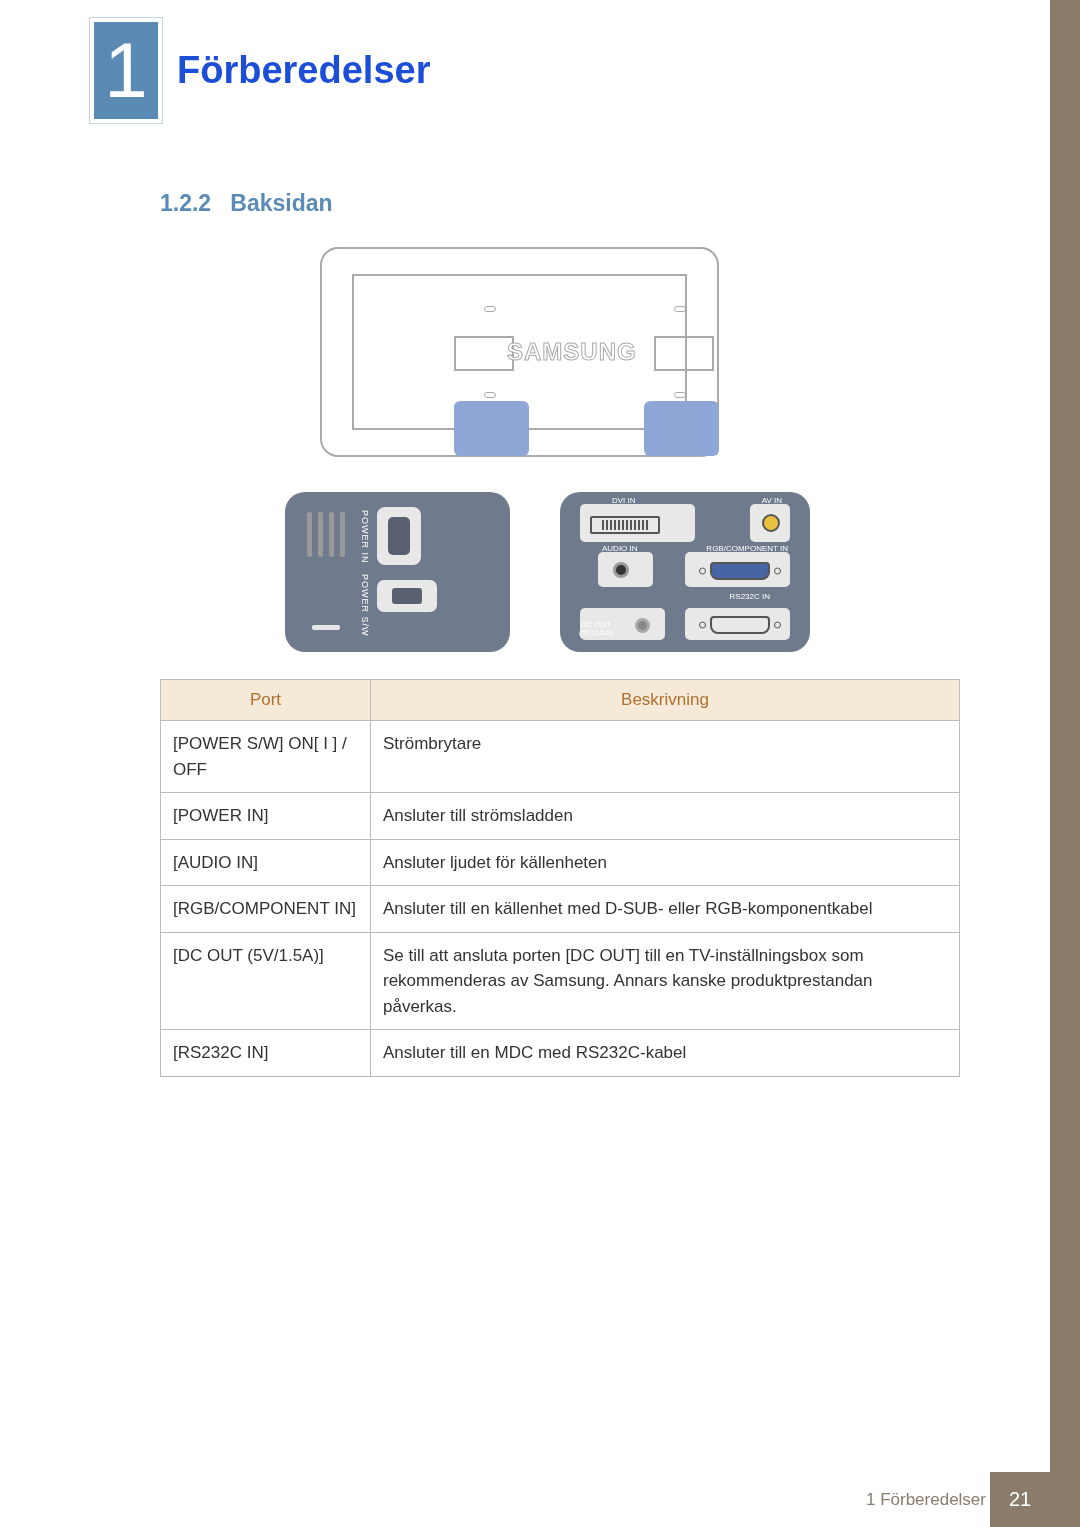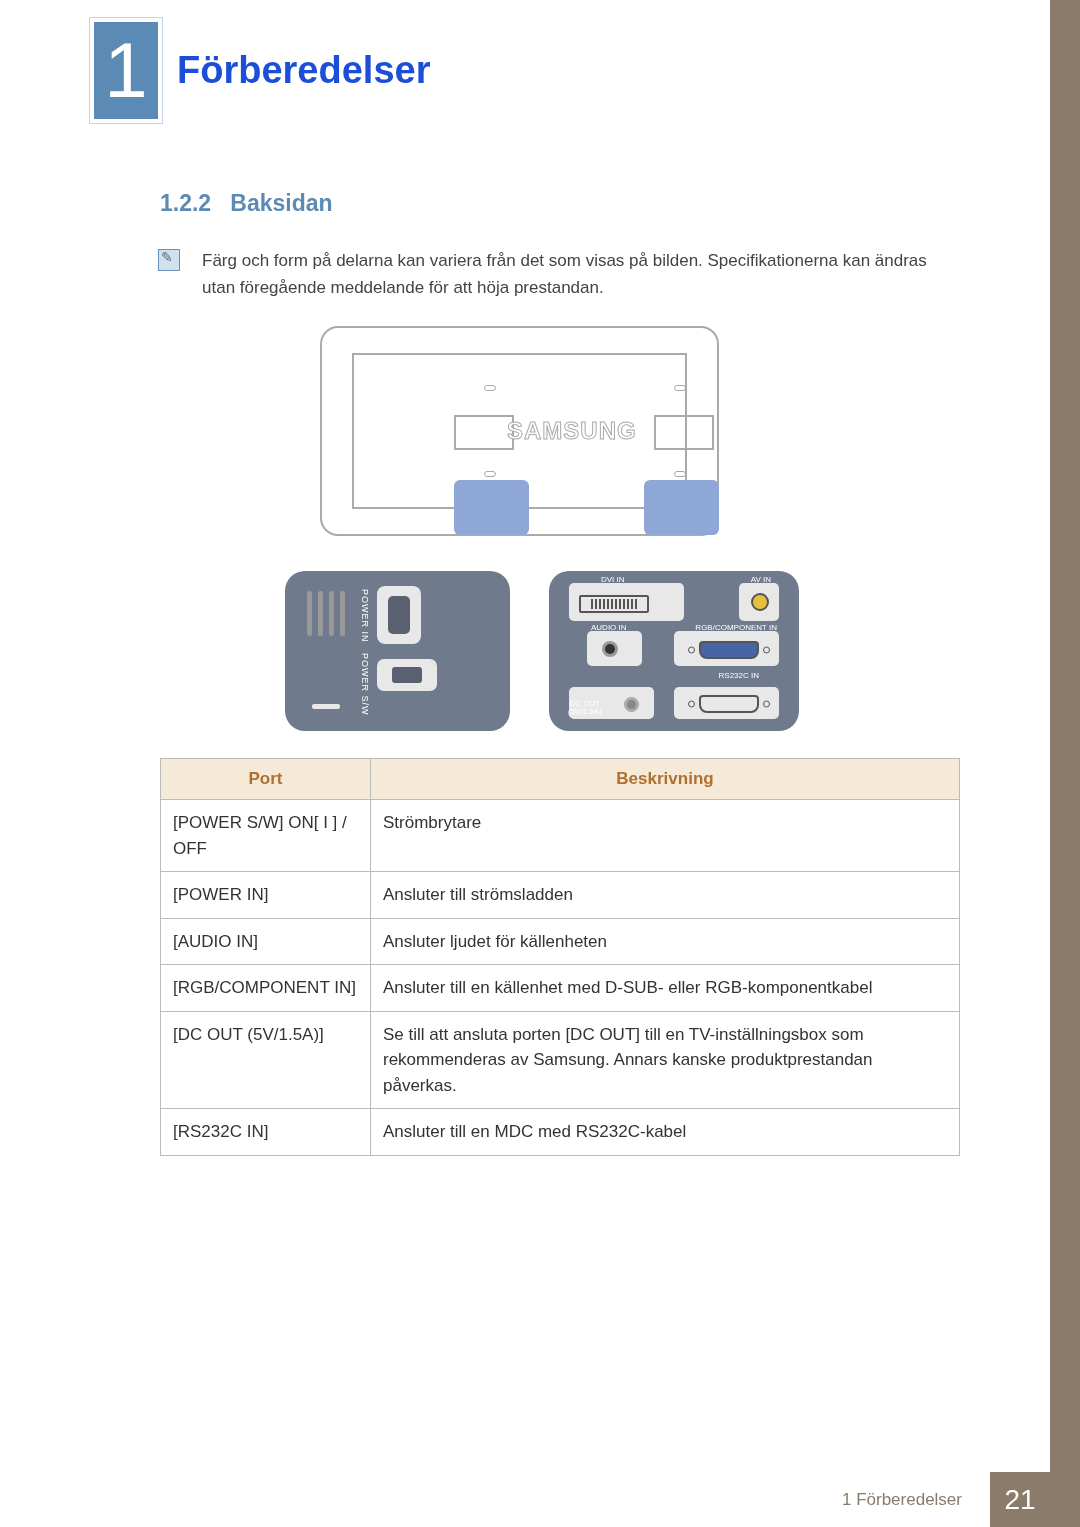--- a/index.html
+++ b/index.html
@@ -156,21 +156,21 @@
     background: #6f7a8c;
     border-radius: 20px;
     top: 245px;
     height: 160px;
   }
   .panel-left {
     left: 5px;
     width: 225px;
   }
   .panel-right {
-    left: 269px;
+    left: 280px;
     width: 250px;
   }
   .vert-label {
     position: absolute;
     color: #fff;
     font-size: 9px;
     writing-mode: vertical-rl;
     letter-spacing: 1px;
   }
   .power-in-lbl { left: 75px; top: 18px; }
@@ -306,21 +306,21 @@
 
   table.port-table {
     width: 100%;
     border-collapse: collapse;
     font-size: 17px;
     margin-top: 10px;
   }
   table.port-table th {
     background: #f5ead8;
     color: #b07030;
-    font-weight: bold;
+    font-weight: normal;
     padding: 10px 20px;
     border: 1px solid #bbb;
     text-align: center;
   }
   table.port-table td {
     padding: 10px 12px;
     border: 1px solid #bbb;
     vertical-align: top;
     color: #333;
     line-height: 1.5;
@@ -331,32 +331,32 @@
   .footer {
     position: absolute;
     bottom: 0;
     right: 30px;
     display: flex;
     align-items: center;
   }
   .footer-label {
     font-size: 17px;
     color: #8b7b6b;
-    margin-right: 28px;
+    margin-right: 4px;
   }
   .footer-page-box {
     width: 60px;
     height: 55px;
     background: #8b7b6b;
     display: flex;
     align-items: center;
     justify-content: center;
   }
   .footer-page {
-    font-size: 28px;
+    font-size: 20px;
     color: #fff;
     font-weight: 300;
   }
 </style>
 </head>
 <body>
 
 <div class="right-border"></div>
 
 <div class="chapter-header">
@@ -364,24 +364,20 @@
     <span class="chapter-number">1</span>
   </div>
   <span class="chapter-title">Förberedelser</span>
 </div>
 
 <div class="content">
   <div class="section-heading">
     <span>1.2.2</span>&nbsp;&nbsp;&nbsp;<span>Baksidan</span>
   </div>
 
-  <div class="note-row">
-    <div class="note-icon"></div>
-    <div class="note-text">Färg och form på delarna kan variera från det som visas på bilden. Specifikationerna kan ändras utan föregående meddelande för att höja prestandan.</div>
-  </div>
 
   <div class="diagram">
     <div class="monitor-outer">
       <div class="monitor-inner">
         <div class="screw-hole sh-tl"></div>
         <div class="screw-hole sh-tr"></div>
         <div class="screw-hole sh-bl"></div>
         <div class="screw-hole sh-br"></div>
         <div class="rect-cutout rc-l"></div>
         <div class="rect-cutout rc-r"></div>

